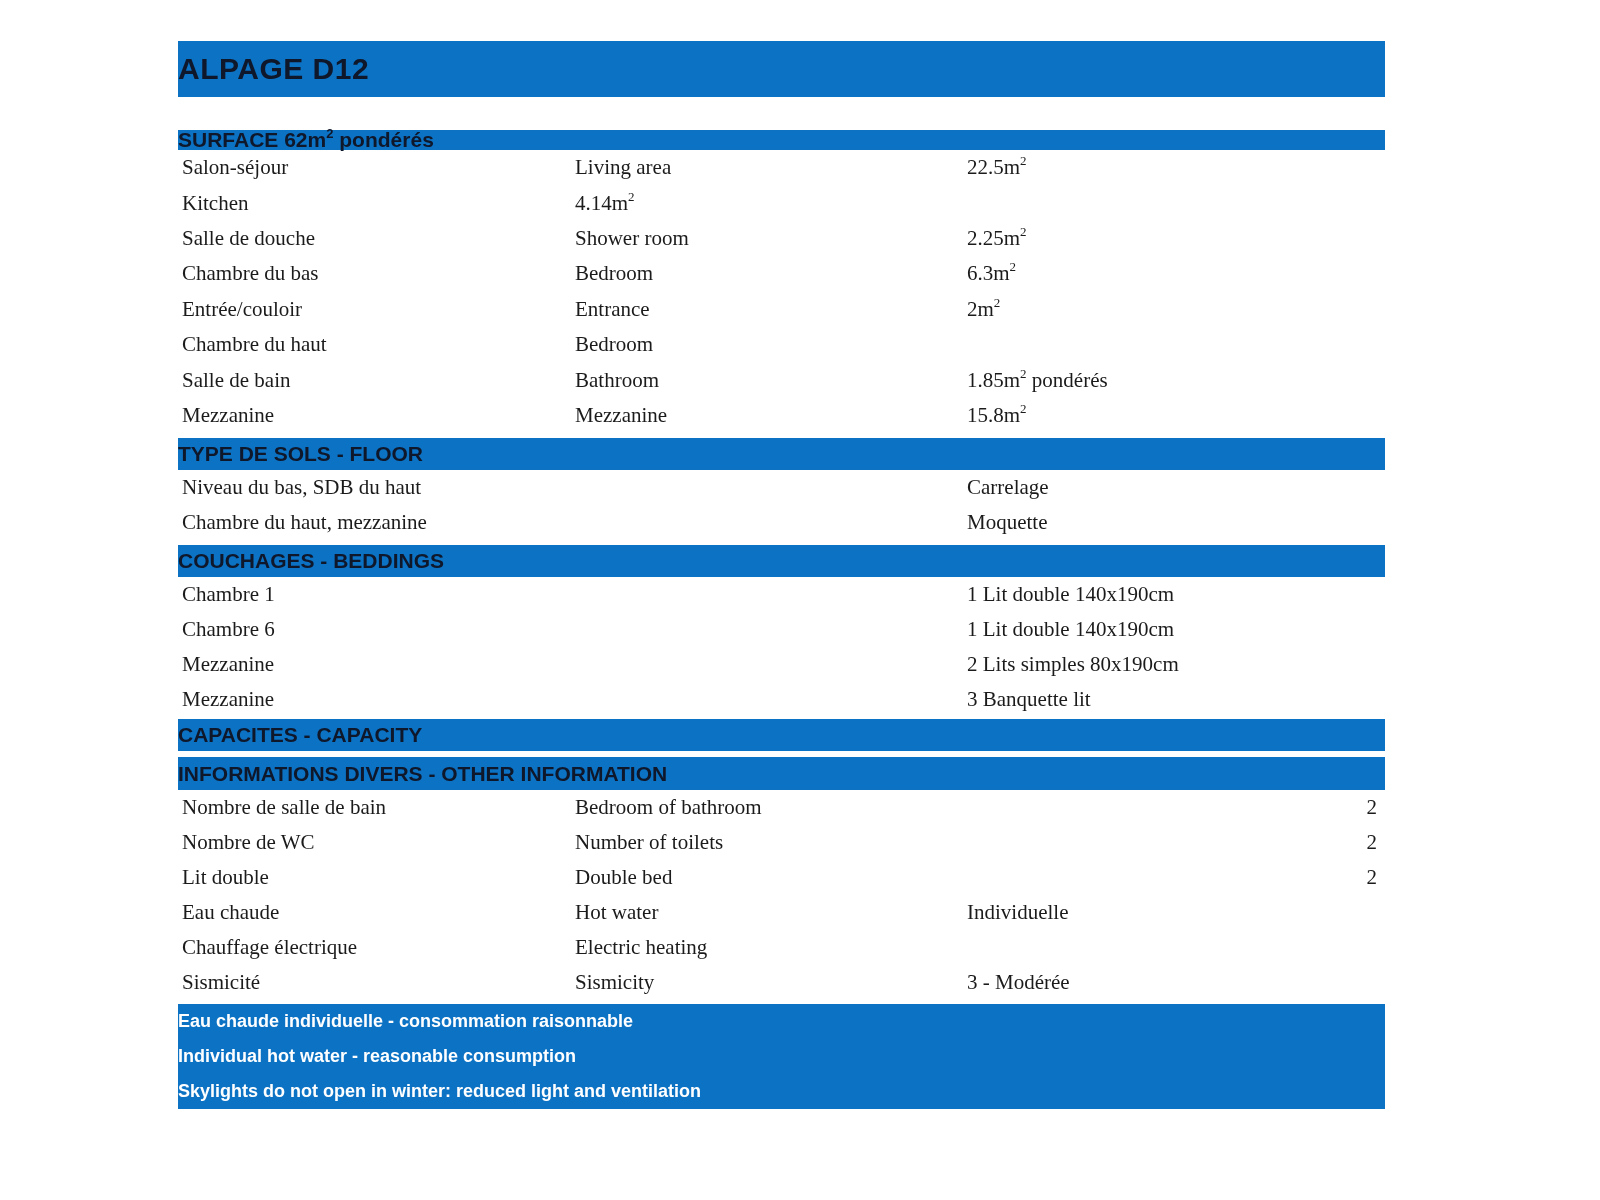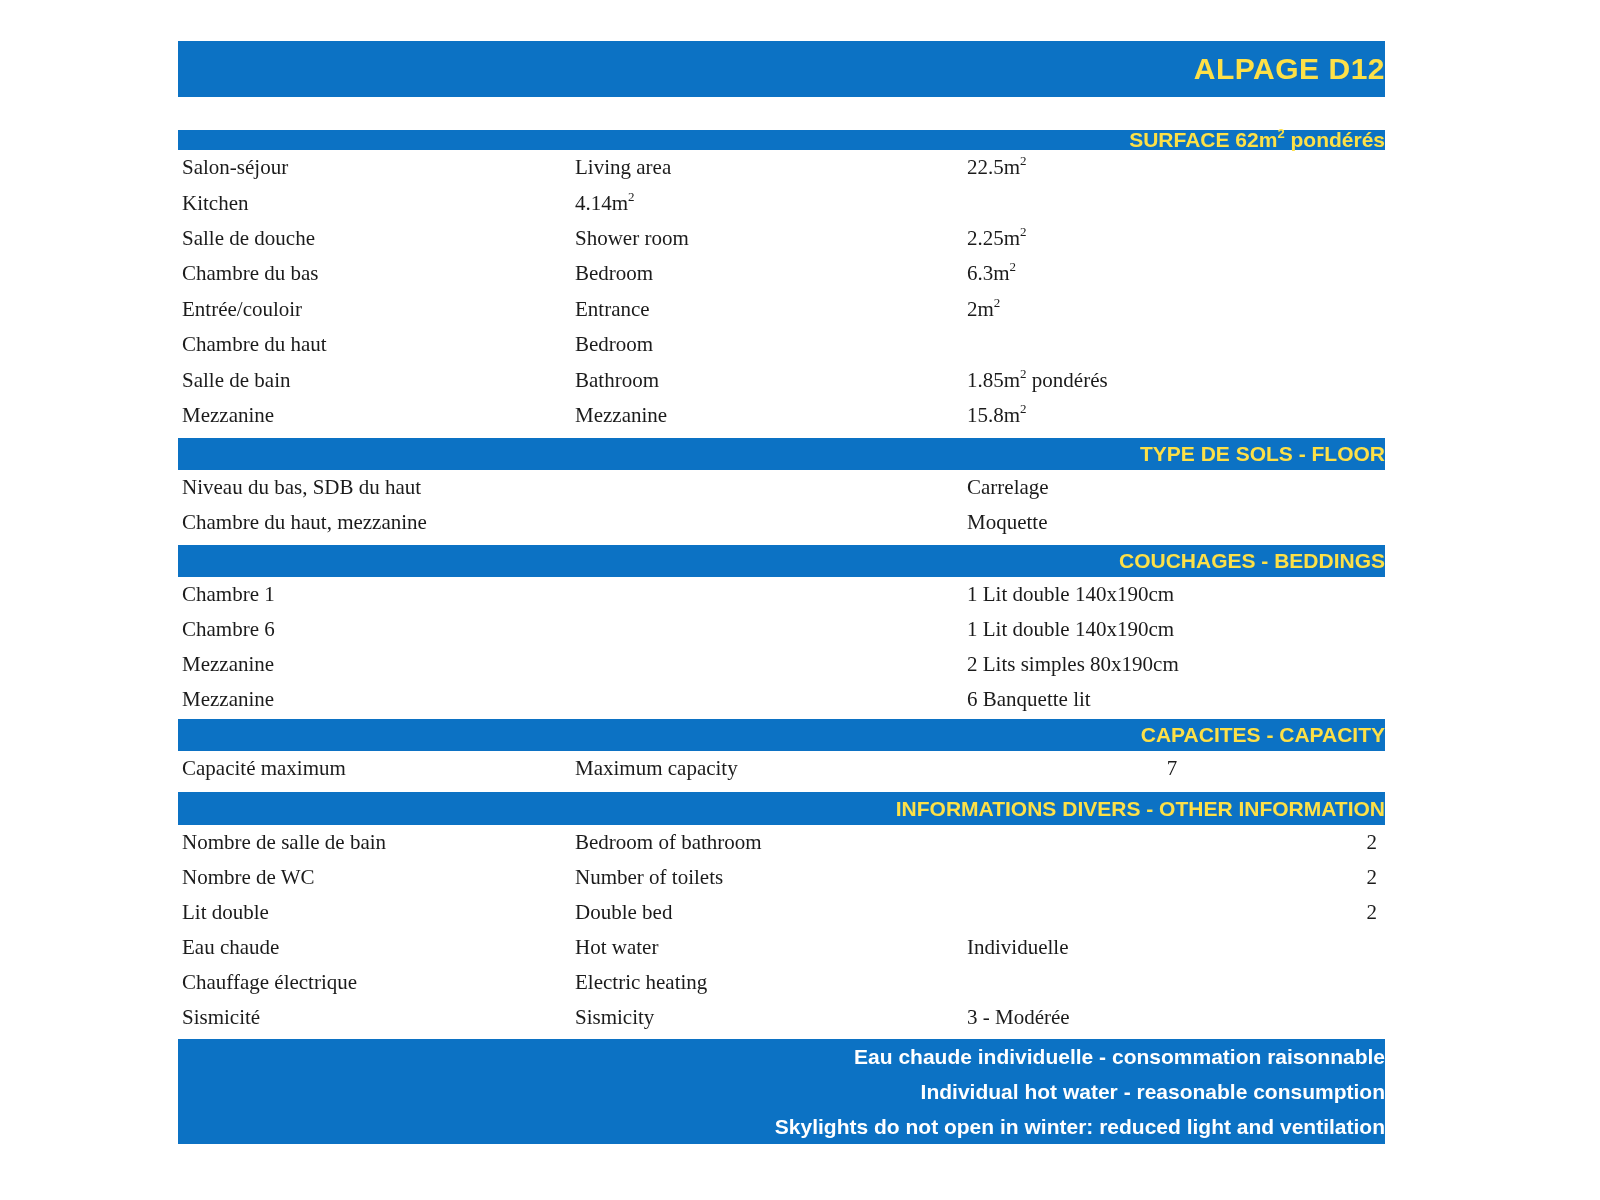--- a/index.html
+++ b/index.html
@@ -9,25 +9,25 @@
     background: #ffffff;
     font-family: "Liberation Sans", sans-serif;
     color: #1b1b1b;
     overflow: hidden;
   }
   .page { padding-top: 41px; }
   .doc { margin-left: 178px; width: 1207px; }
 
   .bar {
     background: var(--accent, #0C72C4);
-    color: #fde047;
+    color: #0f172a;
     font-weight: bold;
     display: flex;
     align-items: center;
-    justify-content: flex-end;
+    justify-content: flex-start;
   }
   .title-bar { height: 56px; font-size: 30px; letter-spacing: 0.5px; }
   .title-gap { height: 33px; }
 
   .section-bar { height: 32px; font-size: 21px; }
   #sections section:nth-child(1) .section-bar { height: 20px; margin-top: 0; }
   #sections section:nth-child(2) .section-bar { margin-top: 5px; }
   #sections section:nth-child(3) .section-bar { margin-top: 5px; }
   #sections section:nth-child(4) .section-bar { margin-top: 2px; }
   #sections section:nth-child(5) .section-bar { height: 33px; margin-top: 6px; }
@@ -55,24 +55,24 @@
     top: -9px;
     font-weight: inherit;
   }
 
   .footer-bar {
     margin-top: 4px;
     height: 105px;
     background: var(--accent, #0C72C4);
     color: #ffffff;
     font-weight: bold;
-    font-size: 21px;
+    font-size: 18px;
     display: flex;
     flex-direction: column;
-    align-items: flex-end;
+    align-items: flex-start;
     justify-content: center;
   }
   .footer-line { line-height: 35px; white-space: nowrap; }
 </style>
 </head>
 <body>
 
 <div class="page">
   <div class="doc">
 
@@ -150,31 +150,26 @@
           <div class="row row-wide">
             <span class="c1">Chambre 6</span>
             <span class="c3"><span>1 Lit double 140x190cm</span></span>
           </div>
           <div class="row row-wide">
             <span class="c1">Mezzanine</span>
             <span class="c3"><span>2 Lits simples 80x190cm</span></span>
           </div>
           <div class="row row-wide">
             <span class="c1">Mezzanine</span>
-            <span class="c3"><span>6 Banquette lit</span></span>
+            <span class="c3"><span>3 Banquette lit</span></span>
           </div>
         </section>
         <section>
           <div class="bar section-bar">
             <span><span>CAPACITES - CAPACITY</span></span>
-          </div>
-          <div class="row">
-            <span class="c1">Capacité maximum</span>
-            <span class="c2">Maximum capacity</span>
-            <span class="c3 v-center"><span>7</span></span>
           </div>
         </section>
         <section>
           <div class="bar section-bar">
             <span><span>INFORMATIONS DIVERS - OTHER INFORMATION</span></span>
           </div>
           <div class="row">
             <span class="c1">Nombre de salle de bain</span>
             <span class="c2">Bedroom of bathroom</span>
             <span class="c3 v-right"><span>2</span></span>

